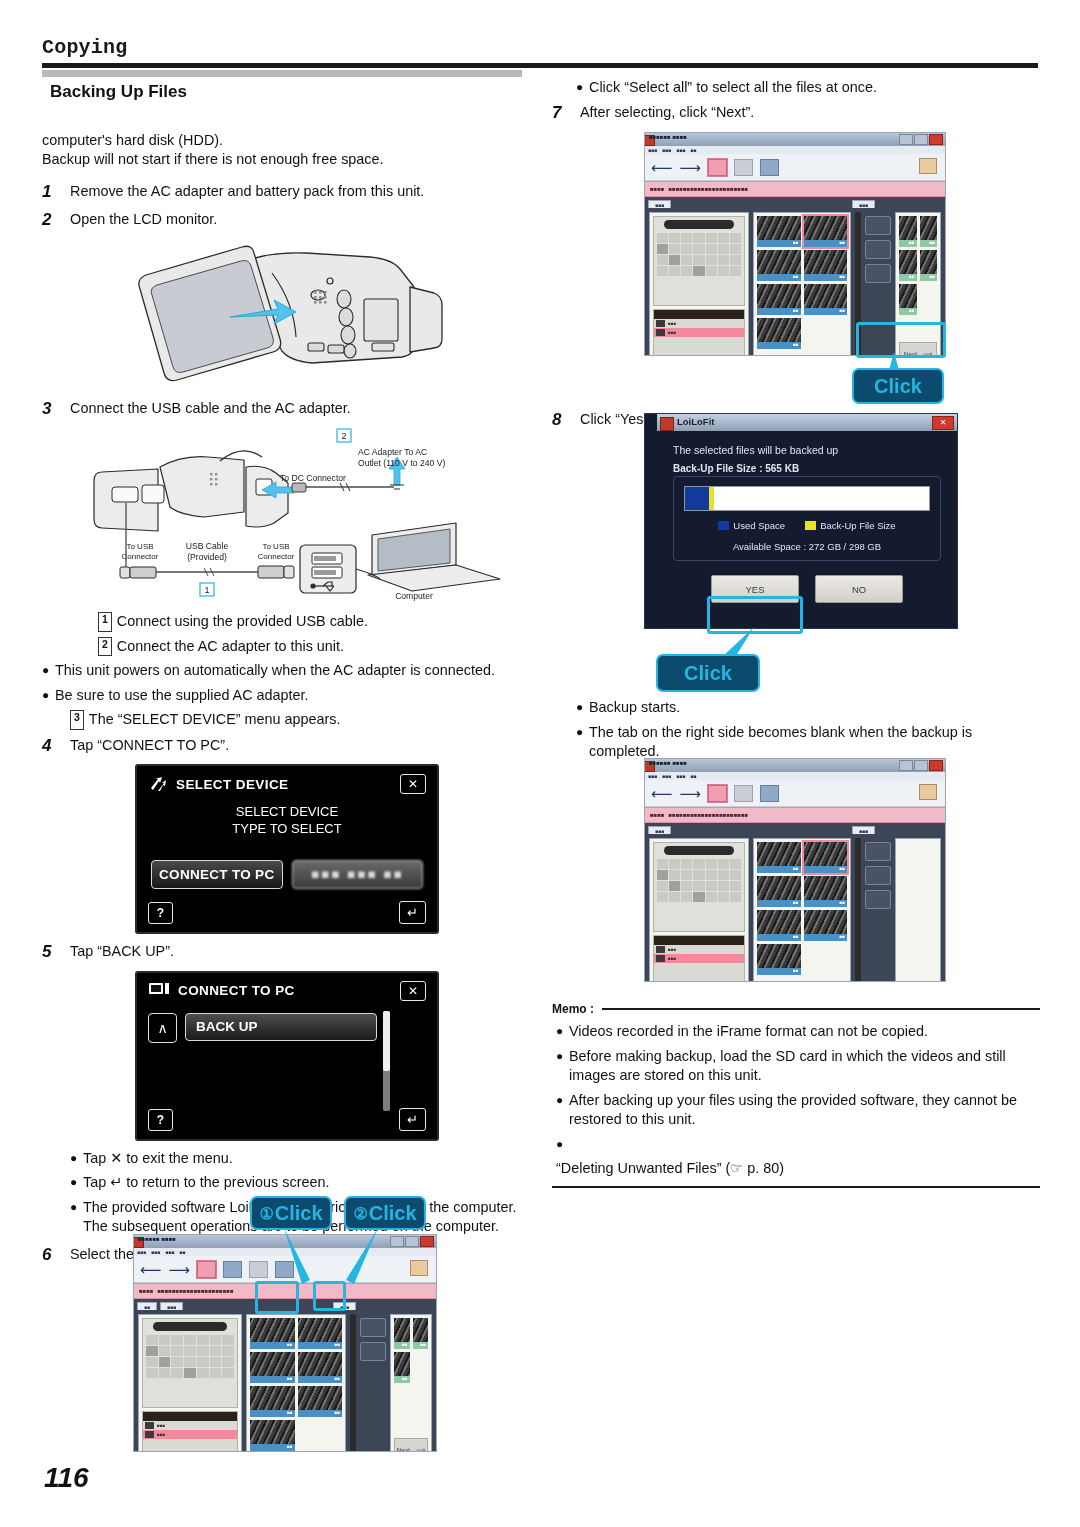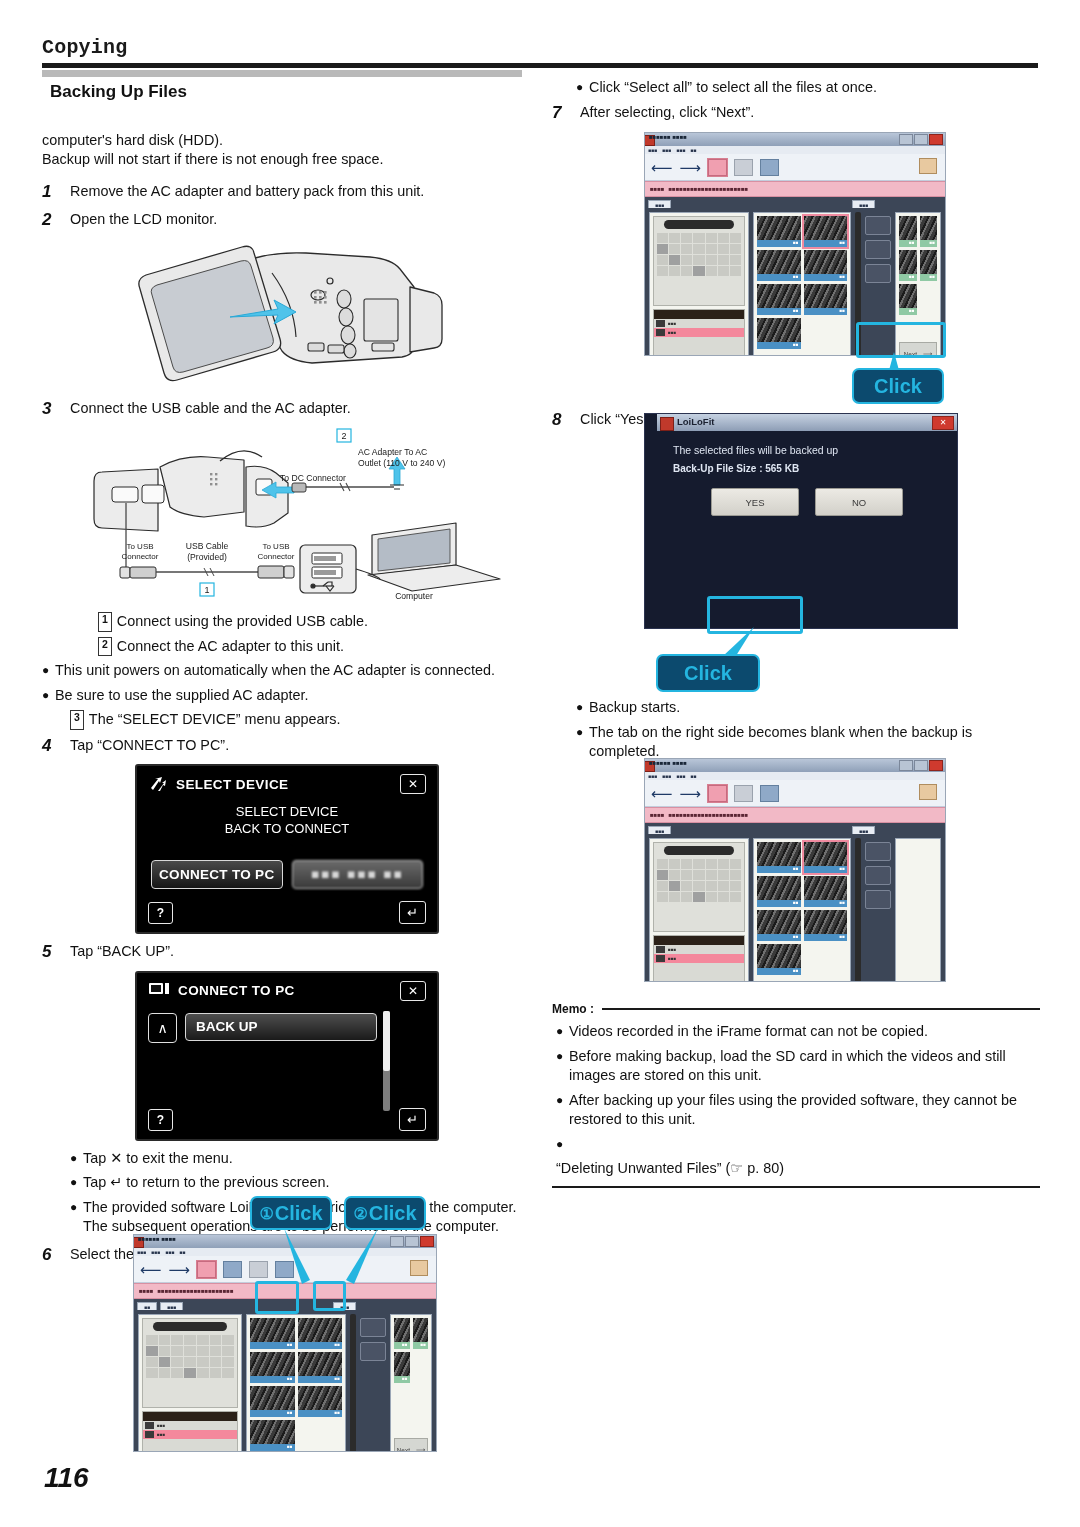--- a/index.html
+++ b/index.html
@@ -311,21 +311,21 @@
       <div class="bar">
         <svg width="18" height="16" viewBox="0 0 18 16">
           <path d="M2 12 L9 3 L6 3 L13 1 L11 7 L10 5 L4 14 Z" fill="#fff"></path>
           <path d="M9 15 L15 7 L13 7 L17 4 L16 10 L14 9 L11 15 Z" fill="#fff"></path>
         </svg>
         <span class="ttl">SELECT DEVICE</span>
       </div>
       <div class="xbtn">✕</div>
       <div class="ctr">
         <span>SELECT DEVICE</span><br>
-        <span>BACK TO CONNECT</span>
+        <span>TYPE TO SELECT</span>
       </div>
       <div class="btns">
         <div class="mbtn">CONNECT TO PC</div>
         <div class="mbtn blurred">■■■ ■■■ ■■</div>
       </div>
       <div class="qbtn">?</div>
       <div class="backbtn">↵</div>
     </div>
 
     <div class="step">
@@ -698,20 +698,31 @@
 
   <div class="dlg" style="position:absolute;left:644px;top:413px;width:300px;height:214px;padding-left:12px;">
     <div class="tb">
       <span class="ic"></span>
       <span class="tt">LoiLoFit</span>
       <span class="cl">✕</span>
     </div>
     <div class="inner">
       <div class="l1">The selected files will be backed up</div>
       <div class="l2">Back-Up File Size : 565 KB</div>
+      <div class="gbox">
+        <div class="bar">
+          <span class="used"></span>
+          <span class="bk"></span>
+        </div>
+        <div class="legend">
+          <span><i class="b"></i><span>Used Space</span></span>
+          <span><i class="y"></i><span>Back-Up File Size</span></span>
+        </div>
+        <div class="avail">Available Space : 272 GB / 298 GB</div>
+      </div>
       <div class="row">
         <div class="btn">YES</div>
         <div class="btn">NO</div>
       </div>
     </div>
   </div>
   <div class="hilite" style="left:707px;top:596px;width:90px;height:32px;"></div>
   <svg class="leader" style="left:700px;top:625px;width:70px;height:36px;" viewBox="0 0 70 36">
     <path d="M54 2 L22 32 L34 34 Z" fill="#24b5e0"></path>
   </svg>

